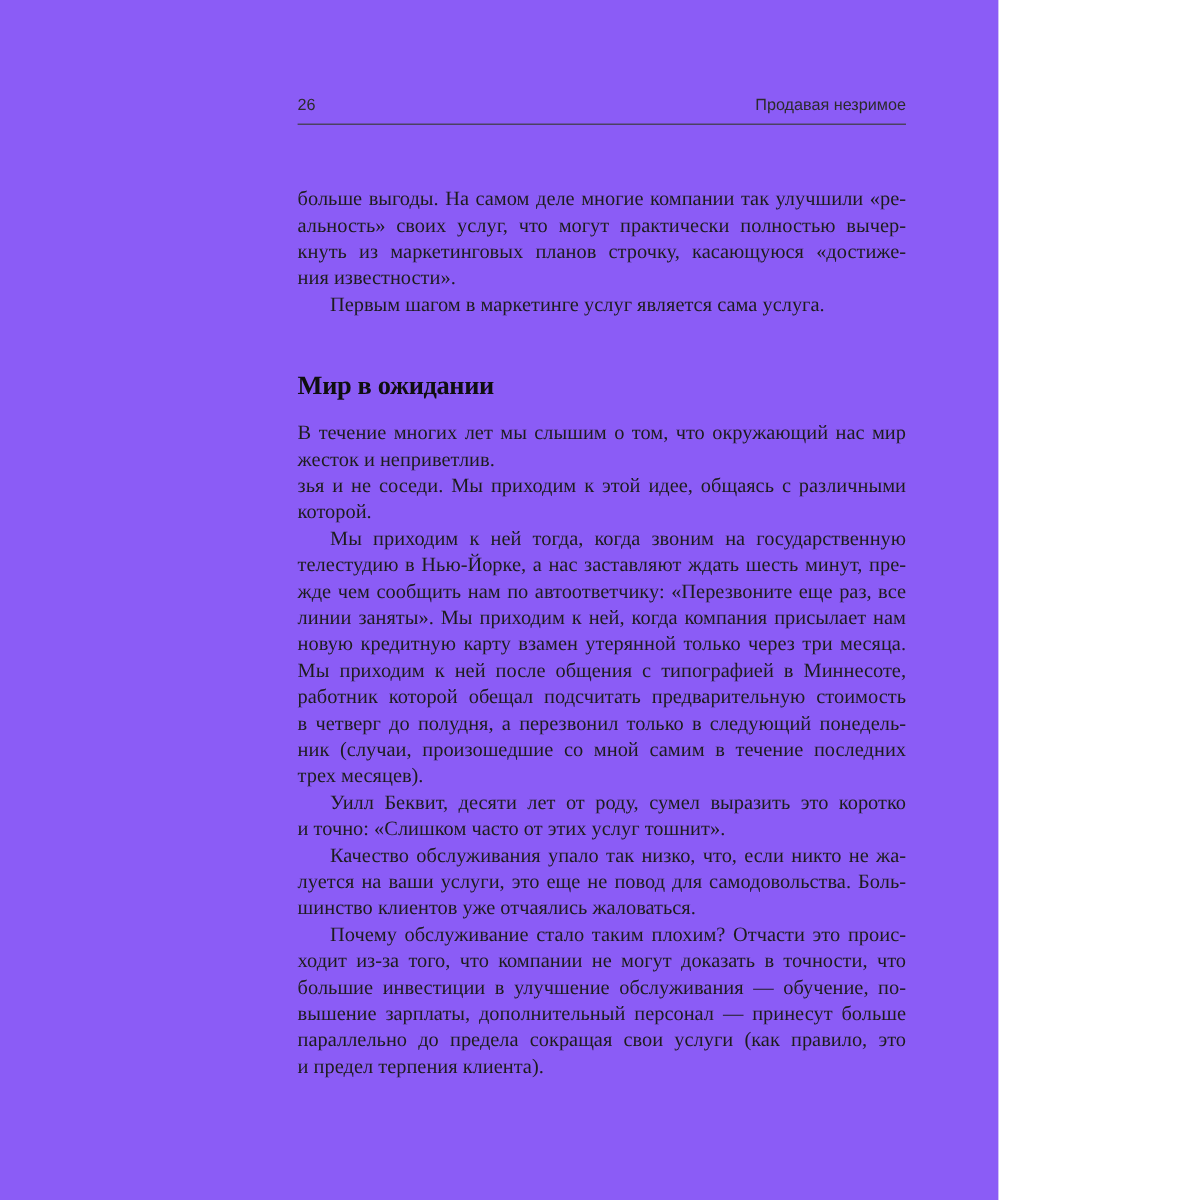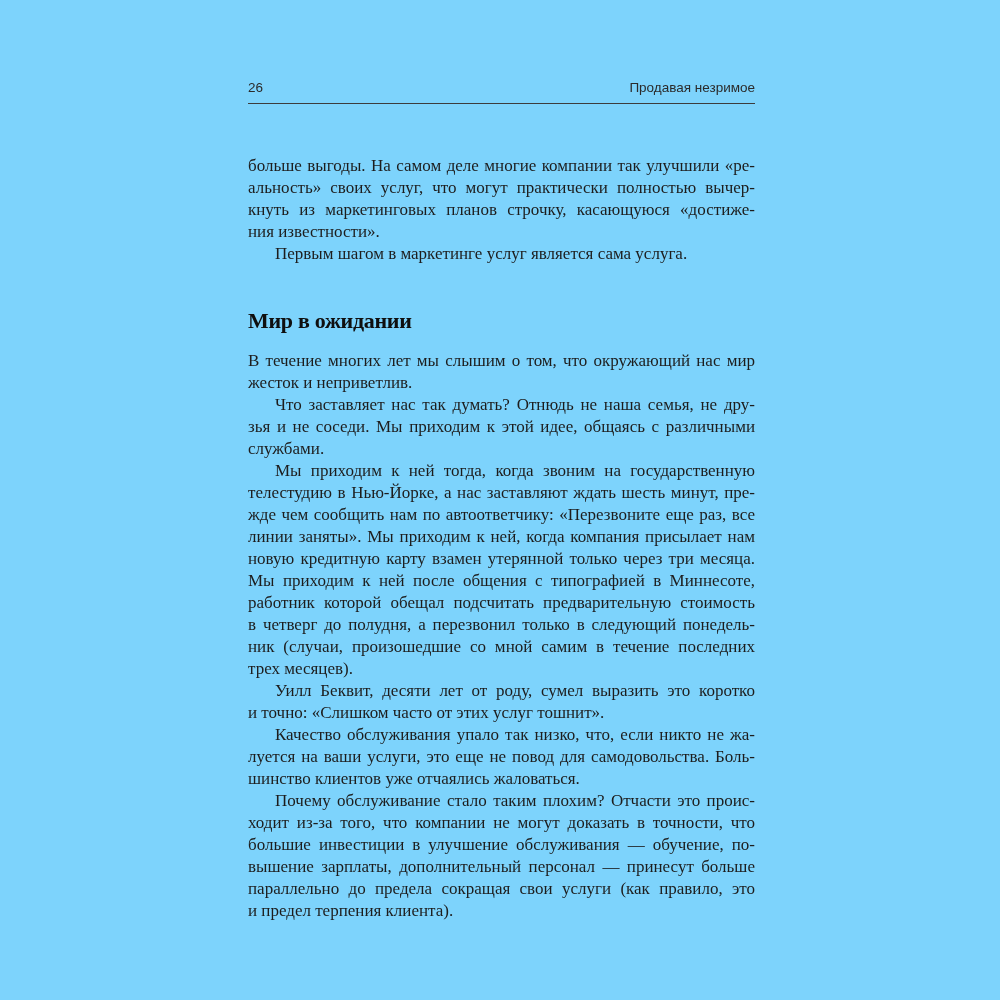--- a/index.html
+++ b/index.html
@@ -1,20 +1,20 @@
 <!DOCTYPE html>
 <html><head>
 <meta charset="utf-8">
 <style>
   html, body { margin: 0; padding: 0; }
   .page {
     position: relative;
-    width: 1000px;
+    width: 832px;
     height: 1000px;
-    background: #7dd3fc;
+    background: #8b5cf6;
     overflow: hidden;
     font-family: "Liberation Serif", serif;
   }
   .running-header {
     position: absolute;
     top: 80px;
     left: 248px;
     width: 507px;
     display: flex;
     justify-content: space-between;
@@ -82,23 +82,22 @@
       </div>
       <div class="para">
         <div class="pline last first-indent">Первым шагом в маркетинге услуг является сама услуга.</div>
       </div>
       <h2 class="section-heading">Мир в ожидании</h2>
       <div class="para">
         <div class="pline">В течение многих лет мы слышим о том, что окружающий нас мир</div>
         <div class="pline last">жесток и неприветлив.</div>
       </div>
       <div class="para">
-        <div class="pline first-indent">Что заставляет нас так думать? Отнюдь не наша семья, не дру-</div>
         <div class="pline">зья и не соседи. Мы приходим к этой идее, общаясь с различными</div>
-        <div class="pline last">службами.</div>
+        <div class="pline last">которой.</div>
       </div>
       <div class="para">
         <div class="pline first-indent">Мы приходим к ней тогда, когда звоним на государственную</div>
         <div class="pline">телестудию в Нью-Йорке, а нас заставляют ждать шесть минут, пре-</div>
         <div class="pline">жде чем сообщить нам по автоответчику: «Перезвоните еще раз, все</div>
         <div class="pline">линии заняты». Мы приходим к ней, когда компания присылает нам</div>
         <div class="pline">новую кредитную карту взамен утерянной только через три месяца.</div>
         <div class="pline">Мы приходим к ней после общения с типографией в Миннесоте,</div>
         <div class="pline">работник которой обещал подсчитать предварительную стоимость</div>
         <div class="pline">в четверг до полудня, а перезвонил только в следующий понедель-</div>

